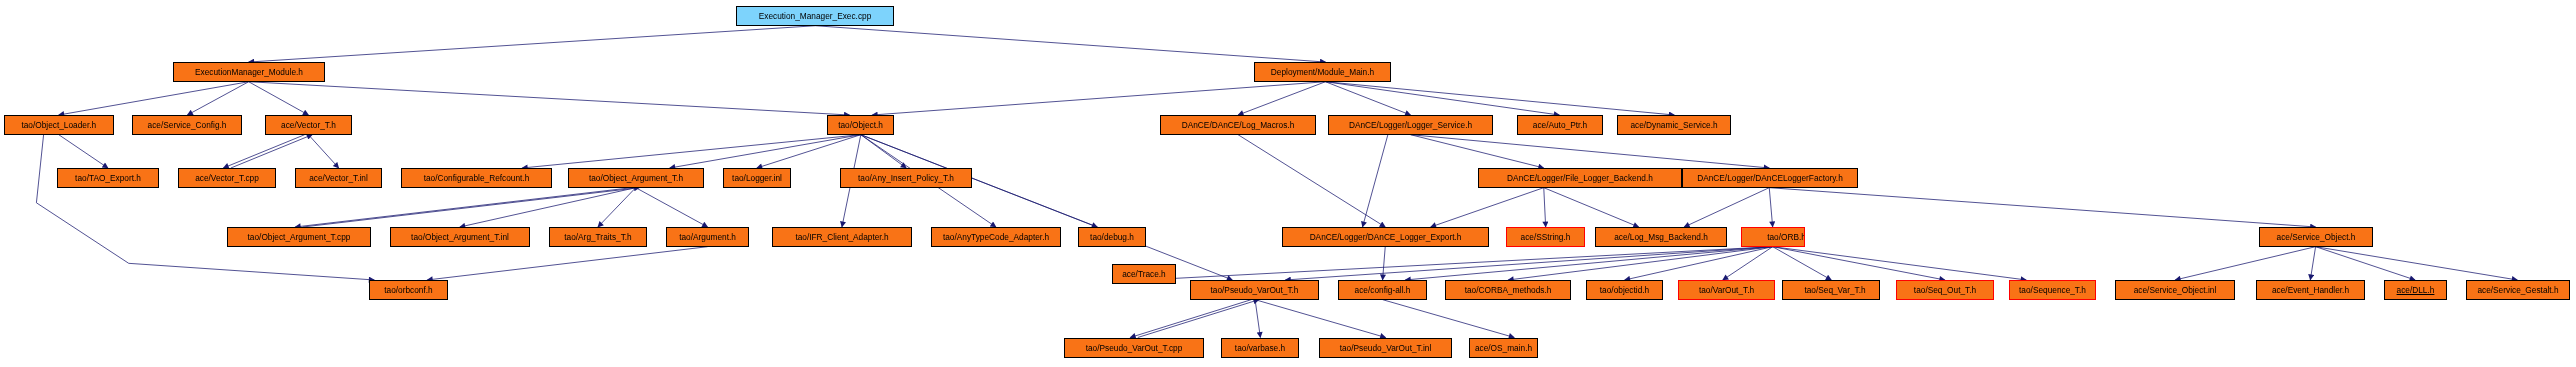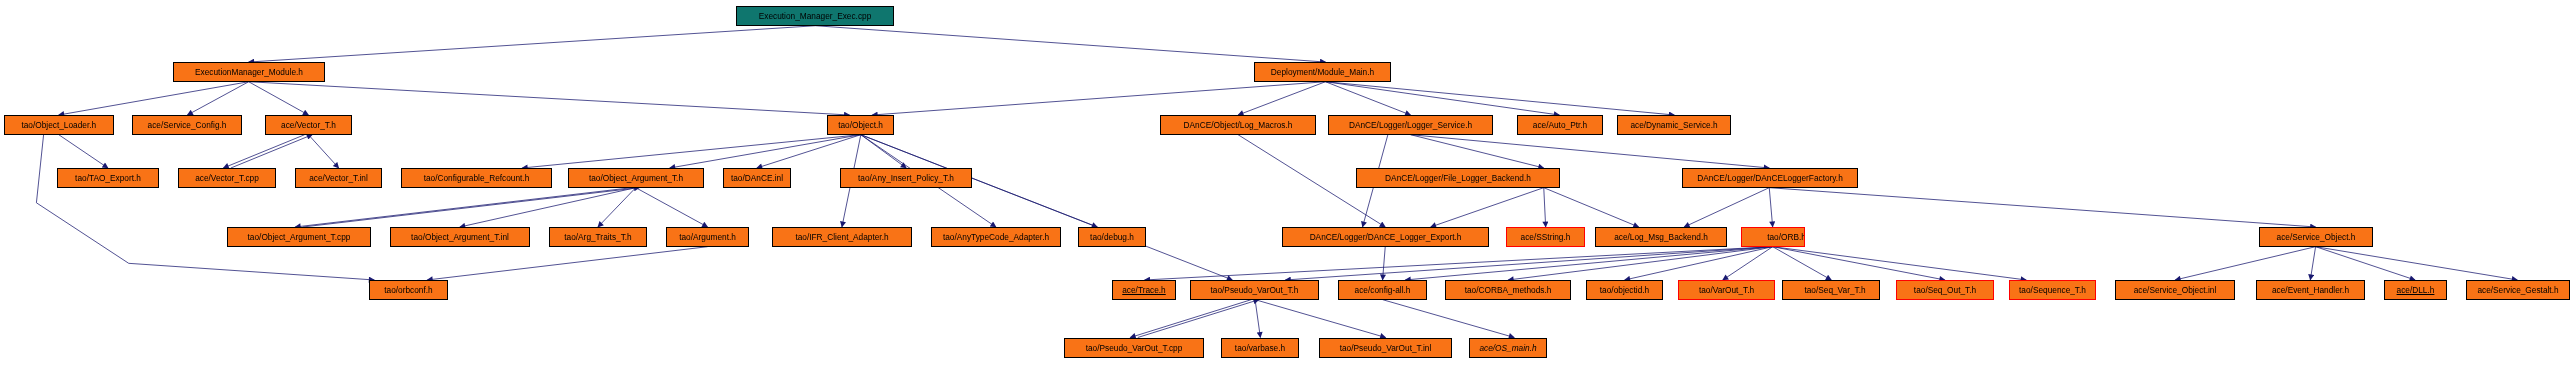--- a/index.html
+++ b/index.html
@@ -4,21 +4,21 @@
 <style>
   html,body{margin:0;padding:0;background:#ffffff;}
   #graph{position:relative;width:2576px;height:367px;background:#ffffff;
          font-family:"Liberation Sans",sans-serif;}
   #edges{position:absolute;left:0;top:0;width:2576px;height:367px;}
   .node{position:absolute;height:19.7px;box-sizing:border-box;
         border:0.8px solid #000000;background:#f97316;color:#000000;
         display:flex;align-items:center;justify-content:center;
         font-size:8.3px;white-space:nowrap;overflow:hidden;cursor:pointer;}
   .node.truncated{border-color:#ff0000;}
-  .node.root{background:#0f766e;cursor:default;}
+  .node.root{background:#7dd3fc;cursor:default;}
   path.edge{stroke:#191970;stroke-width:1;fill:none;}
 </style>
 </head>
 <body>
 
 <div id="graph">
   <svg id="edges" xmlns="http://www.w3.org/2000/svg" viewBox="0 0 3404 485">
     <defs>
       <marker id="arrow" viewBox="0 0 10 10" refX="9" refY="5" markerWidth="10" markerHeight="8" orient="auto">
         <path d="M0,0 L10,5 L0,10 z" fill="#191970"></path>
@@ -87,58 +87,58 @@
       </g>
   </svg>
   <div id="nodes">
       <div class="node root" style="left: 736px; top: 6px; width: 158px;">Execution_Manager_Exec.cpp</div>
       <div class="node" style="left: 173px; top: 62px; width: 152px;">ExecutionManager_Module.h</div>
       <div class="node" style="left: 1254px; top: 62px; width: 137px;">Deployment/Module_Main.h</div>
       <div class="node" style="left: 3.8px; top: 115px; width: 110px;">tao/Object_Loader.h</div>
       <div class="node" style="left: 132px; top: 115px; width: 110px;">ace/Service_Config.h</div>
       <div class="node" style="left: 265px; top: 115px; width: 87px;">ace/Vector_T.h</div>
       <div class="node" style="left: 827px; top: 115px; width: 67px;">tao/Object.h</div>
-      <div class="node" style="left: 1160px; top: 115px; width: 156px;">DAnCE/Object/Log_Macros.h</div>
+      <div class="node" style="left: 1160px; top: 115px; width: 156px;">DAnCE/DAnCE/Log_Macros.h</div>
       <div class="node" style="left: 1328px; top: 115px; width: 165px;">DAnCE/Logger/Logger_Service.h</div>
       <div class="node" style="left: 1517px; top: 115px; width: 86px;">ace/Auto_Ptr.h</div>
       <div class="node" style="left: 1617px; top: 115px; width: 114px;">ace/Dynamic_Service.h</div>
       <div class="node" style="left: 57px; top: 168px; width: 102px;">tao/TAO_Export.h</div>
       <div class="node" style="left: 178px; top: 168px; width: 98px;">ace/Vector_T.cpp</div>
       <div class="node" style="left: 295px; top: 168px; width: 87px;">ace/Vector_T.inl</div>
       <div class="node" style="left: 401px; top: 168px; width: 151px;">tao/Configurable_Refcount.h</div>
       <div class="node" style="left: 568px; top: 168px; width: 136px;">tao/Object_Argument_T.h</div>
-      <div class="node" style="left: 723px; top: 168px; width: 68px;">tao/DAnCE.inl</div>
+      <div class="node" style="left: 723px; top: 168px; width: 68px;">tao/Logger.inl</div>
       <div class="node" style="left: 840px; top: 168px; width: 132px;">tao/Any_Insert_Policy_T.h</div>
-      <div class="node" style="left: 1356px; top: 168px; width: 204px;">DAnCE/Logger/File_Logger_Backend.h</div>
+      <div class="node" style="left: 1478px; top: 168px; width: 204px;">DAnCE/Logger/File_Logger_Backend.h</div>
       <div class="node" style="left: 1682px; top: 168px; width: 176px;">DAnCE/Logger/DAnCELoggerFactory.h</div>
       <div class="node" style="left: 227px; top: 227px; width: 144px;">tao/Object_Argument_T.cpp</div>
       <div class="node" style="left: 390px; top: 227px; width: 140px;">tao/Object_Argument_T.inl</div>
       <div class="node" style="left: 549px; top: 227px; width: 98px;">tao/Arg_Traits_T.h</div>
       <div class="node" style="left: 666px; top: 227px; width: 83px;">tao/Argument.h</div>
       <div class="node" style="left: 772px; top: 227px; width: 140px;">tao/IFR_Client_Adapter.h</div>
       <div class="node" style="left: 931px; top: 227px; width: 130px;">tao/AnyTypeCode_Adapter.h</div>
       <div class="node" style="left: 1078px; top: 227px; width: 68px;">tao/debug.h</div>
       <div class="node" style="left: 1282px; top: 227px; width: 207px;">DAnCE/Logger/DAnCE_Logger_Export.h</div>
       <div class="node truncated" style="left: 1506px; top: 227px; width: 79px;">ace/SString.h</div>
       <div class="node" style="left: 1595px; top: 227px; width: 132px;">ace/Log_Msg_Backend.h</div>
       <div class="node truncated" style="left: 1741px; top: 227px; width: 64px; padding-left: 27px;">tao/ORB.h</div>
       <div class="node" style="left: 2259px; top: 227px; width: 114px;">ace/Service_Object.h</div>
       <div class="node" style="left: 369px; top: 280px; width: 79px;">tao/orbconf.h</div>
-      <div class="node" style="left: 1112px; top: 280px; width: 64px; text-decoration: underline;">ace/Trace.h</div>
+      <div class="node" style="left: 1112px; top: 264px; width: 64px;">ace/Trace.h</div>
       <div class="node" style="left: 1190px; top: 280px; width: 129px;">tao/Pseudo_VarOut_T.h</div>
       <div class="node" style="left: 1338px; top: 280px; width: 89px;">ace/config-all.h</div>
       <div class="node" style="left: 1445px; top: 280px; width: 126px;">tao/CORBA_methods.h</div>
       <div class="node" style="left: 1586px; top: 280px; width: 77px;">tao/objectid.h</div>
       <div class="node truncated" style="left: 1678px; top: 280px; width: 97px;">tao/VarOut_T.h</div>
       <div class="node" style="left: 1782px; top: 280px; width: 98px; padding-left: 8px;">tao/Seq_Var_T.h</div>
       <div class="node truncated" style="left: 1896px; top: 280px; width: 98px;">tao/Seq_Out_T.h</div>
       <div class="node truncated" style="left: 2009px; top: 280px; width: 87px;">tao/Sequence_T.h</div>
       <div class="node" style="left: 2115px; top: 280px; width: 120px;">ace/Service_Object.inl</div>
       <div class="node" style="left: 2256px; top: 280px; width: 109px;">ace/Event_Handler.h</div>
       <div class="node" style="left: 2384px; top: 280px; width: 63px; text-decoration: underline;">ace/DLL.h</div>
       <div class="node" style="left: 2466px; top: 280px; width: 104px;">ace/Service_Gestalt.h</div>
       <div class="node" style="left: 1064px; top: 338px; width: 140px;">tao/Pseudo_VarOut_T.cpp</div>
       <div class="node" style="left: 1221px; top: 338px; width: 78px;">tao/varbase.h</div>
       <div class="node" style="left: 1319px; top: 338px; width: 133px;">tao/Pseudo_VarOut_T.inl</div>
-      <div class="node" style="left: 1469px; top: 338px; width: 78px; font-style: italic;">ace/OS_main.h</div>
+      <div class="node" style="left: 1469px; top: 338px; width: 69px;">ace/OS_main.h</div>
     </div>
 </div>
 
 
 </body></html>

